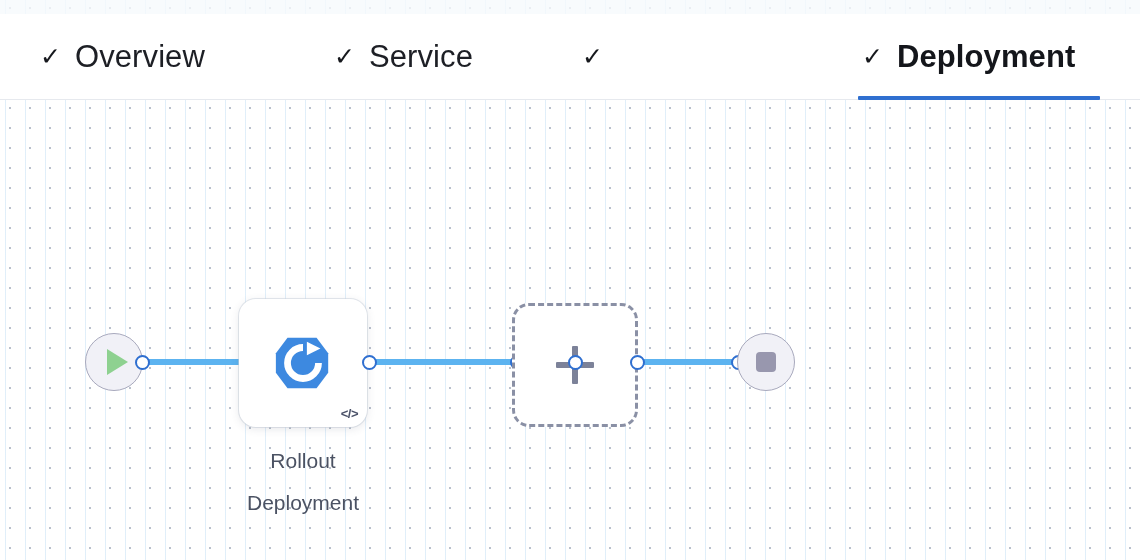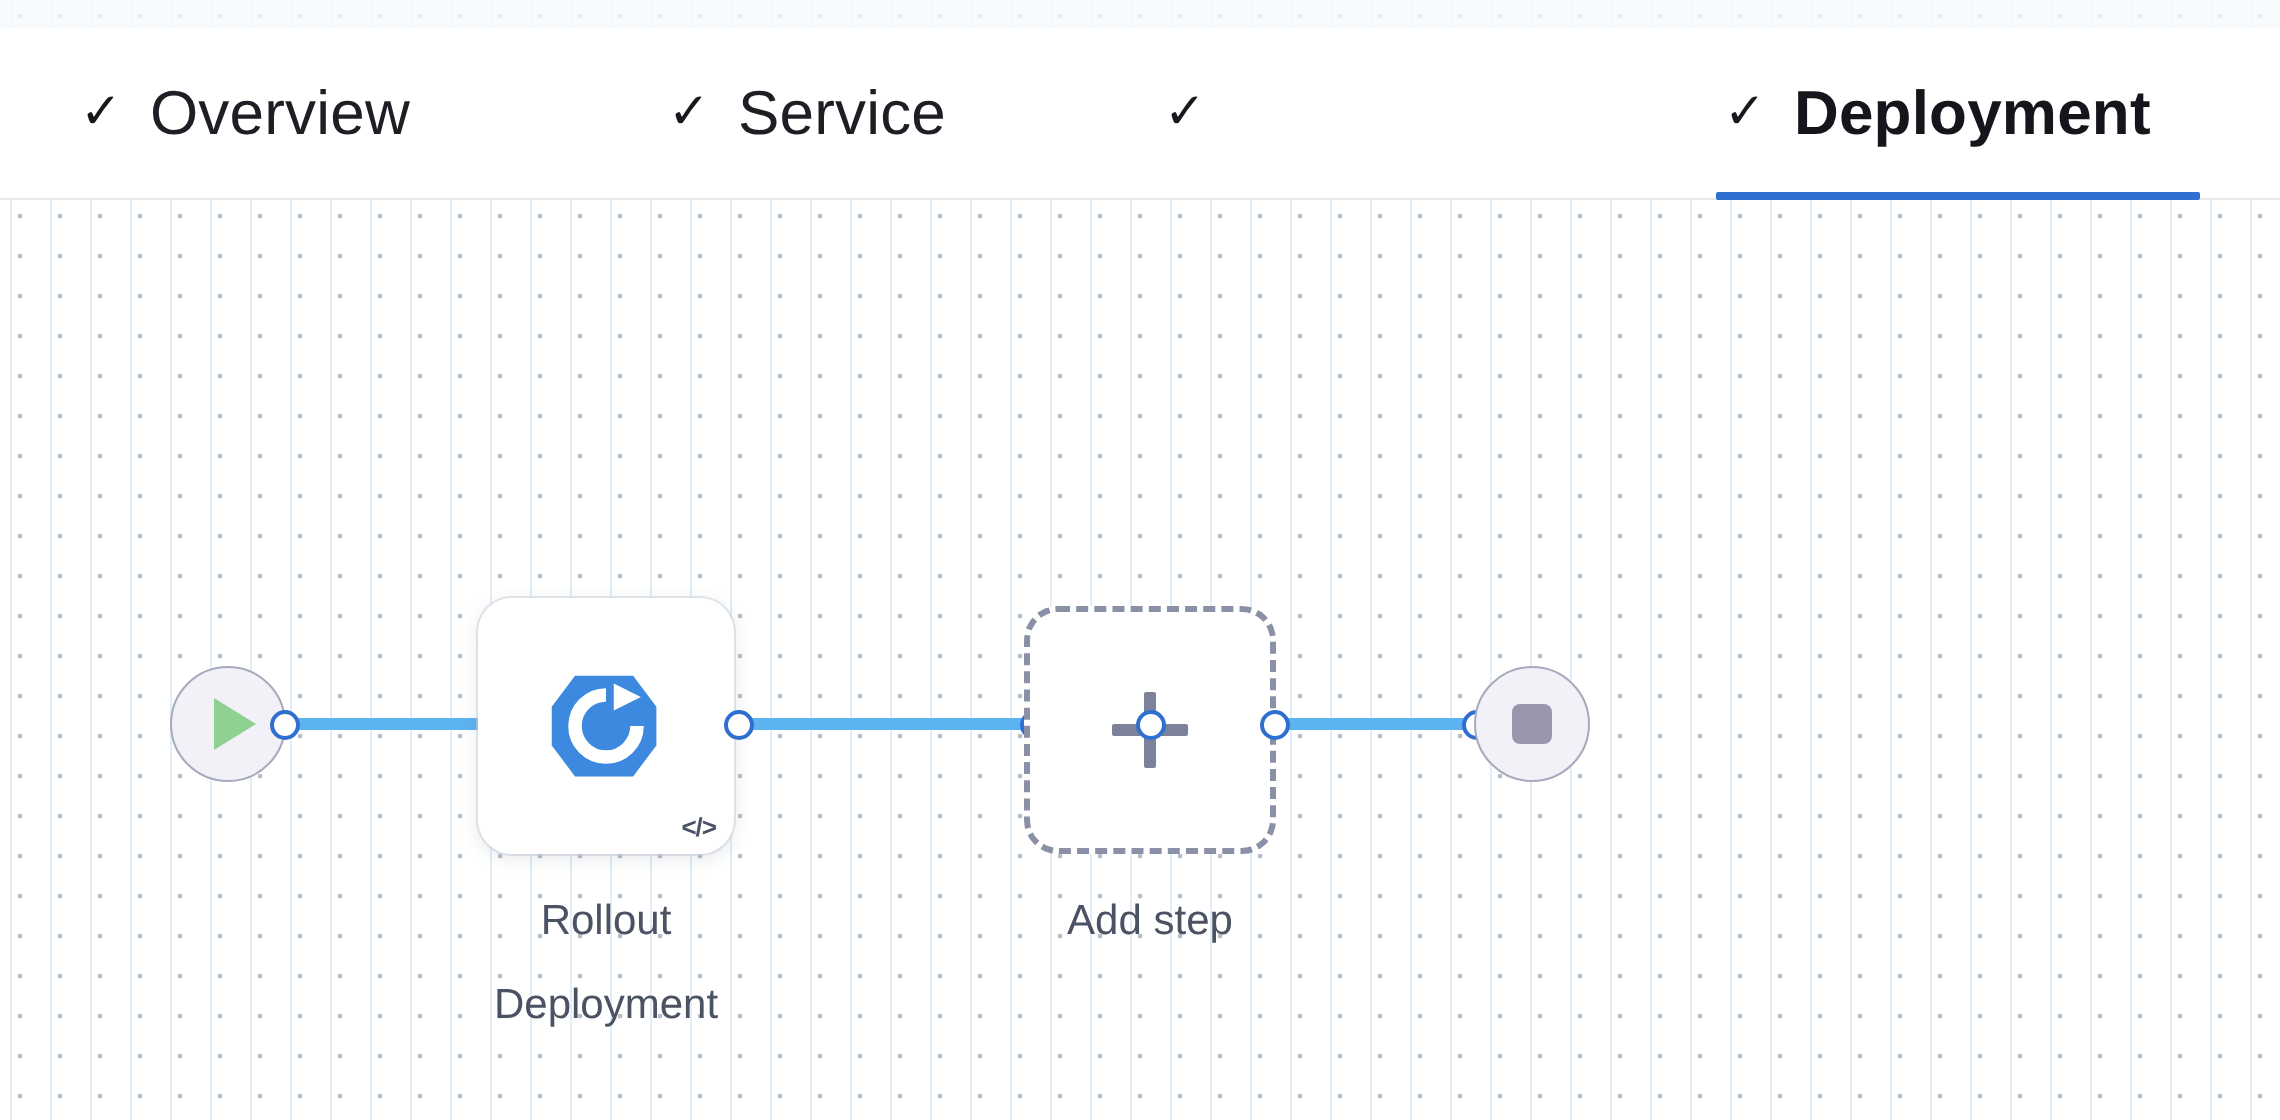--- a/index.html
+++ b/index.html
@@ -302,21 +302,20 @@
     <div class="port" id="port-task-in"></div>
     <div class="port" id="port-task-out"></div>
     <div class="node-caption" id="caption-task">Rollout
 Deployment</div>
 
     <div class="add-node">
       <span class="plus-glyph"></span>
     </div>
     <div class="port" id="port-add-in"></div>
     <div class="port" id="port-add-out"></div>
-    <div class="node-caption" id="caption-add">Add step</div>
 
     <div class="port" id="port-end-in"></div>
     <div class="endpoint-node" id="node-end">
       <span class="stop-sq"></span>
     </div>
 
   </div>
 </div>
 
 </body></html>

